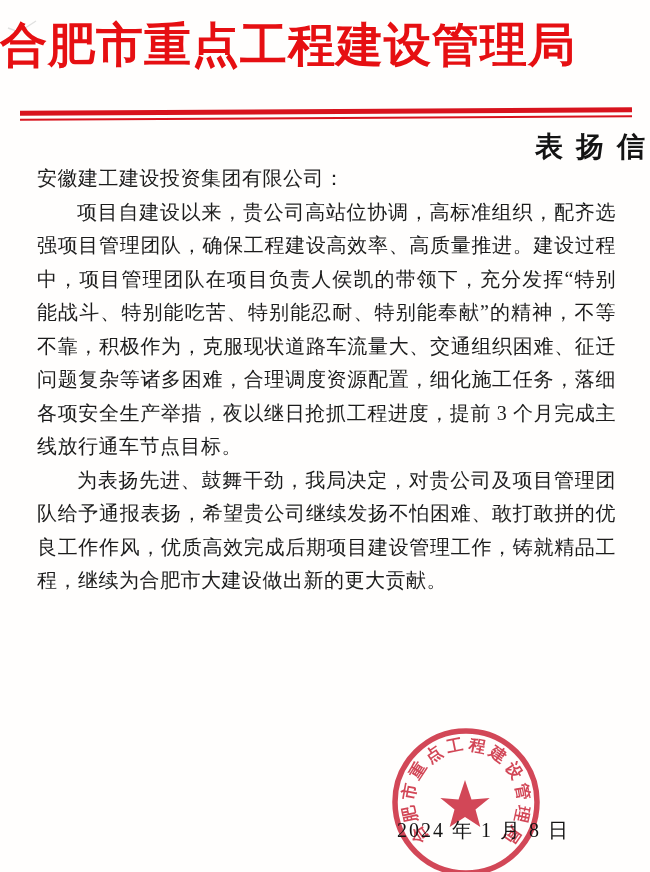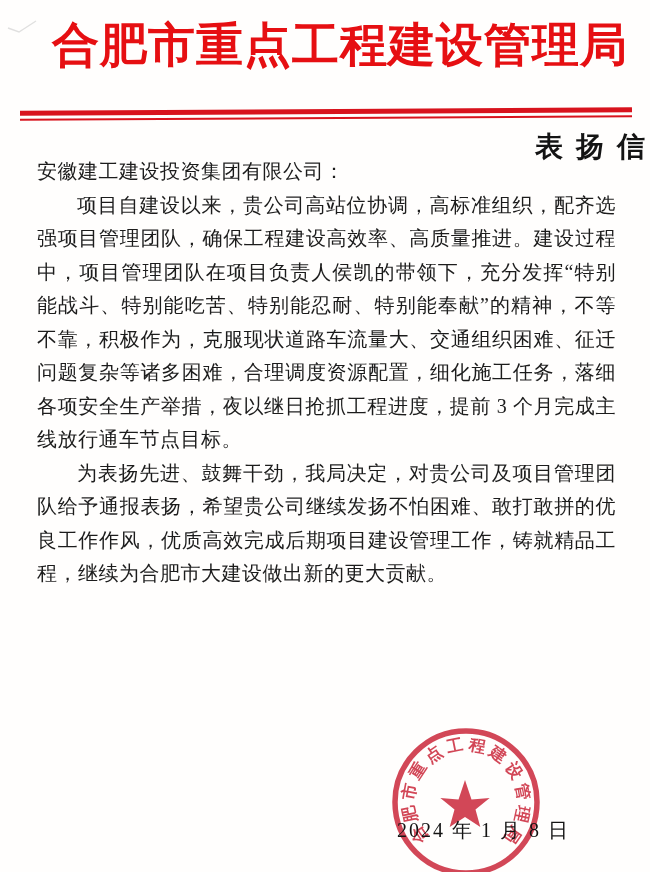--- a/index.html
+++ b/index.html
@@ -6,39 +6,39 @@
   .page {
     position:relative; width:650px; height:872px; overflow:hidden;
     background:#fffefd;
     font-family:"Liberation Serif","DejaVu Serif",serif;
   }
   .corner-mark {
     position:absolute; left:7px; top:18px; width:30px; height:16px; opacity:.6;
   }
   .letterhead {
     position:absolute; top:14px; left:0; width:628px;
-    text-align:right; white-space:nowrap;
+    text-align:left; white-space:nowrap;
     font-size:47px; font-weight:900; letter-spacing:1px;
     color:#e60f12;
     font-family:"Liberation Serif","DejaVu Serif",serif;
   }
   .red-rule {
     position:absolute; top:109px; left:20px; width:612px;
     transform:rotate(-0.35deg);
   }
   .red-rule .rule-thick { height:5px; background:#d8131d; }
   .red-rule .rule-gap   { height:3px; background:transparent; }
   .red-rule .rule-thin  { height:2px; background:#d8131d; }
   .doc-title {
     position:absolute; top:120px; left:0; width:650px; margin:8px;
     text-align:right; font-size:28px; font-weight:600;
     letter-spacing:13px; text-indent:13px; color:#141414;
   }
   .body-text {
-    position:absolute; top:155px; left:37px; width:579px;
+    position:absolute; top:162px; left:37px; width:579px;
     font-size:20px; line-height:33.5px; letter-spacing:.5px;
     color:#1c1c1c; text-align:justify;font-family:Liberation Serif, serif;
   }
   .body-text p { margin:0; }
   .para { text-indent:2em; }
   .seal-svg {
     position:absolute; left:389px; top:725px; width:154px; height:154px;
     opacity:.9;
   }
   .date-line {

